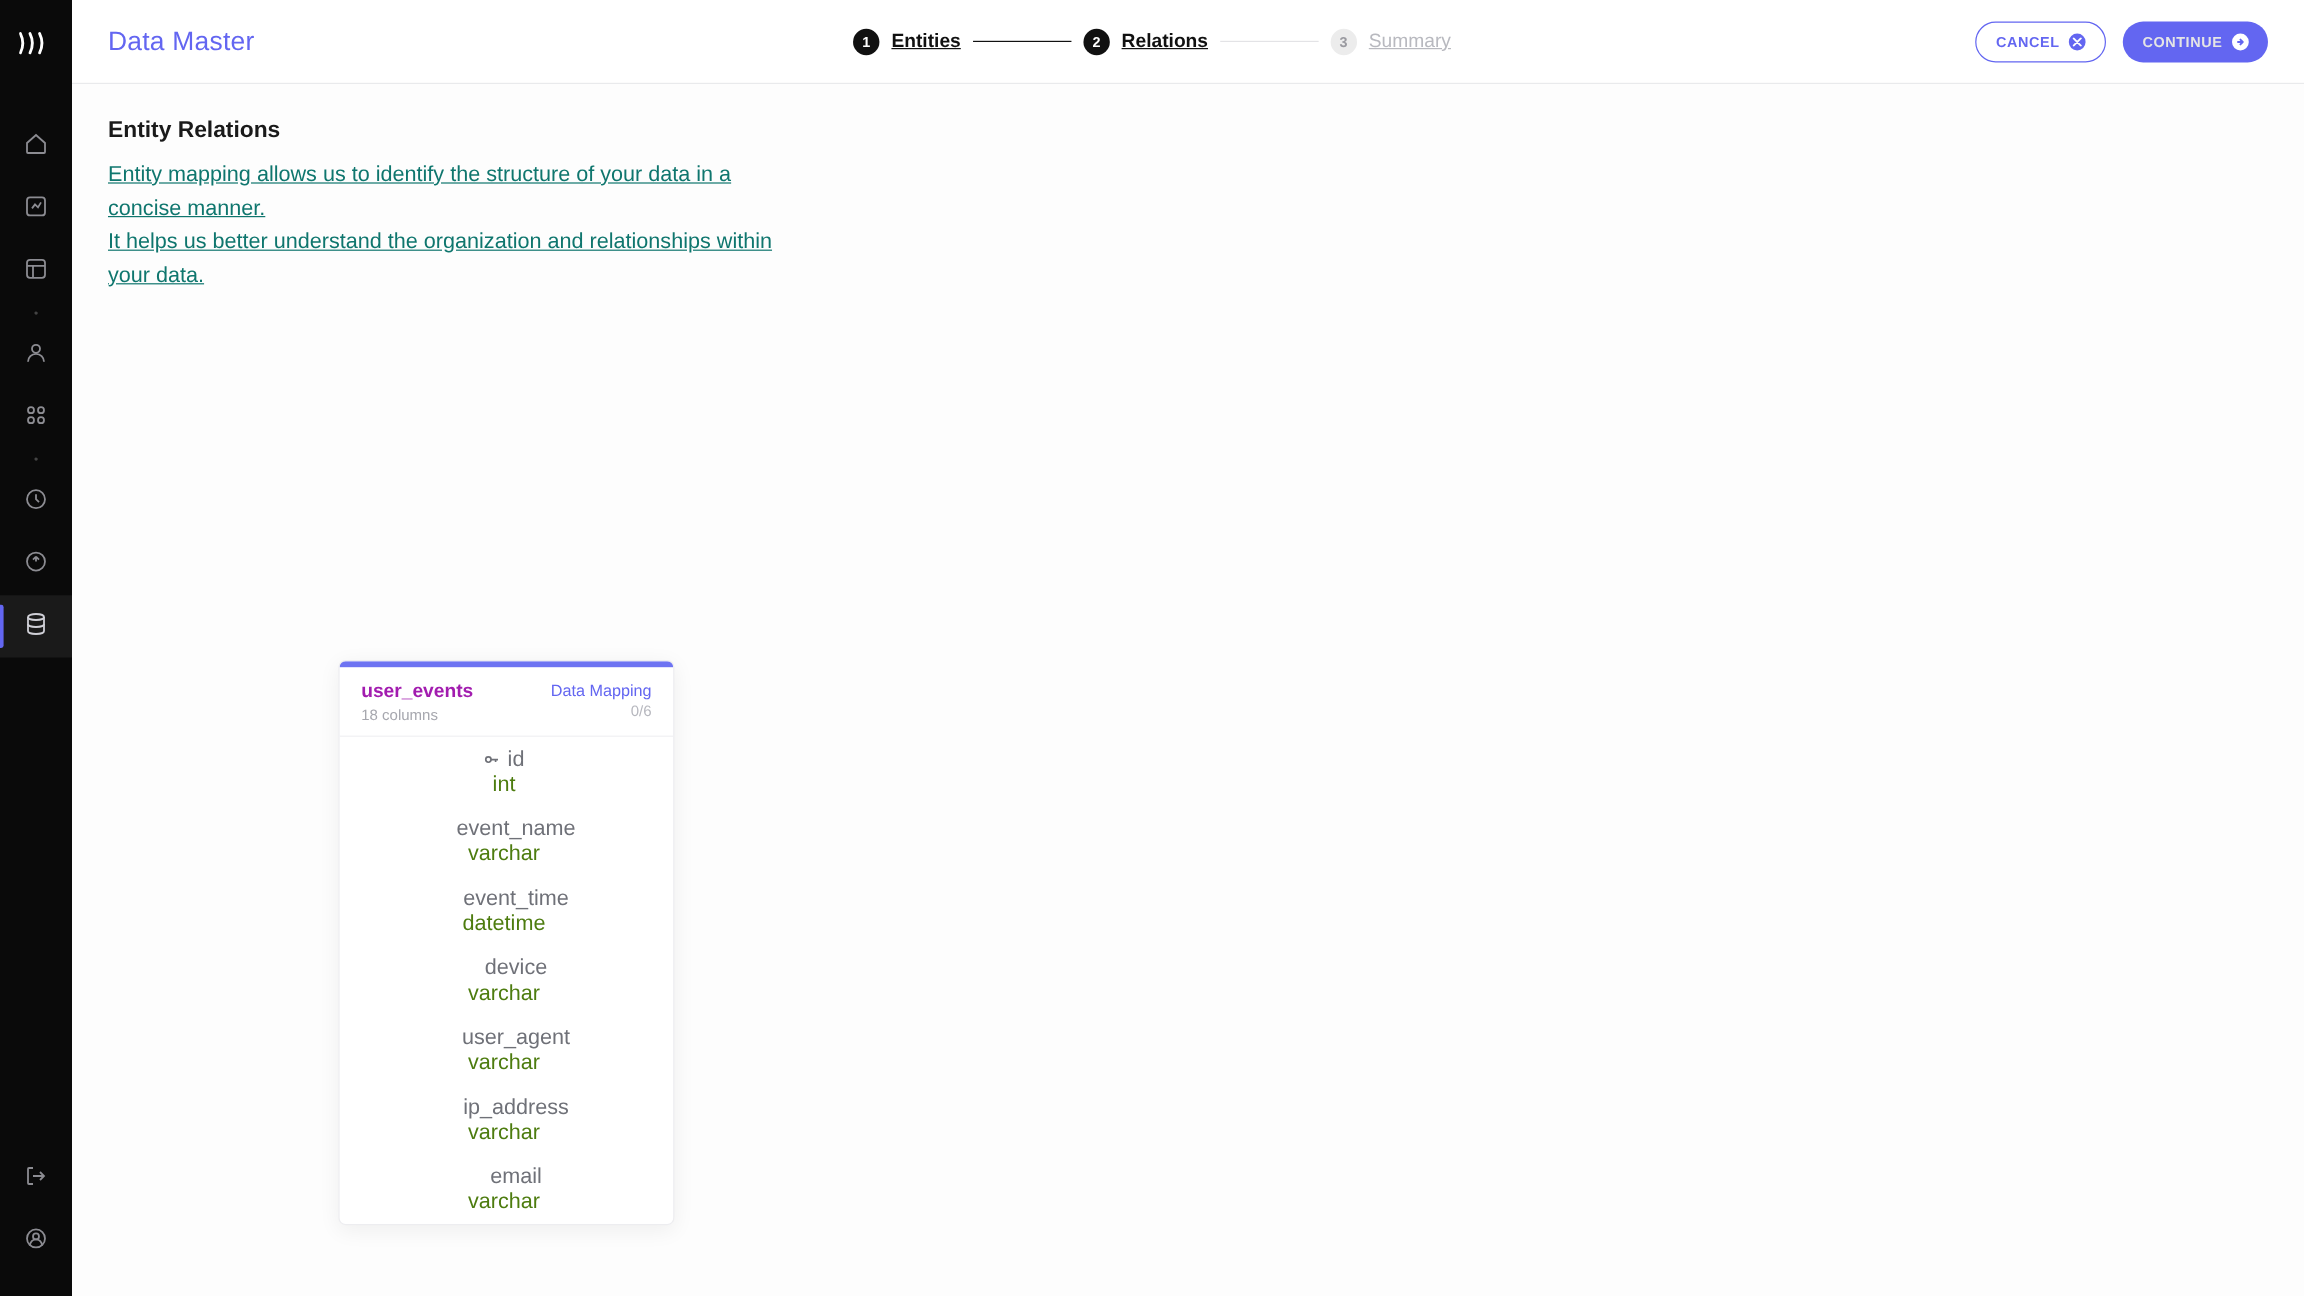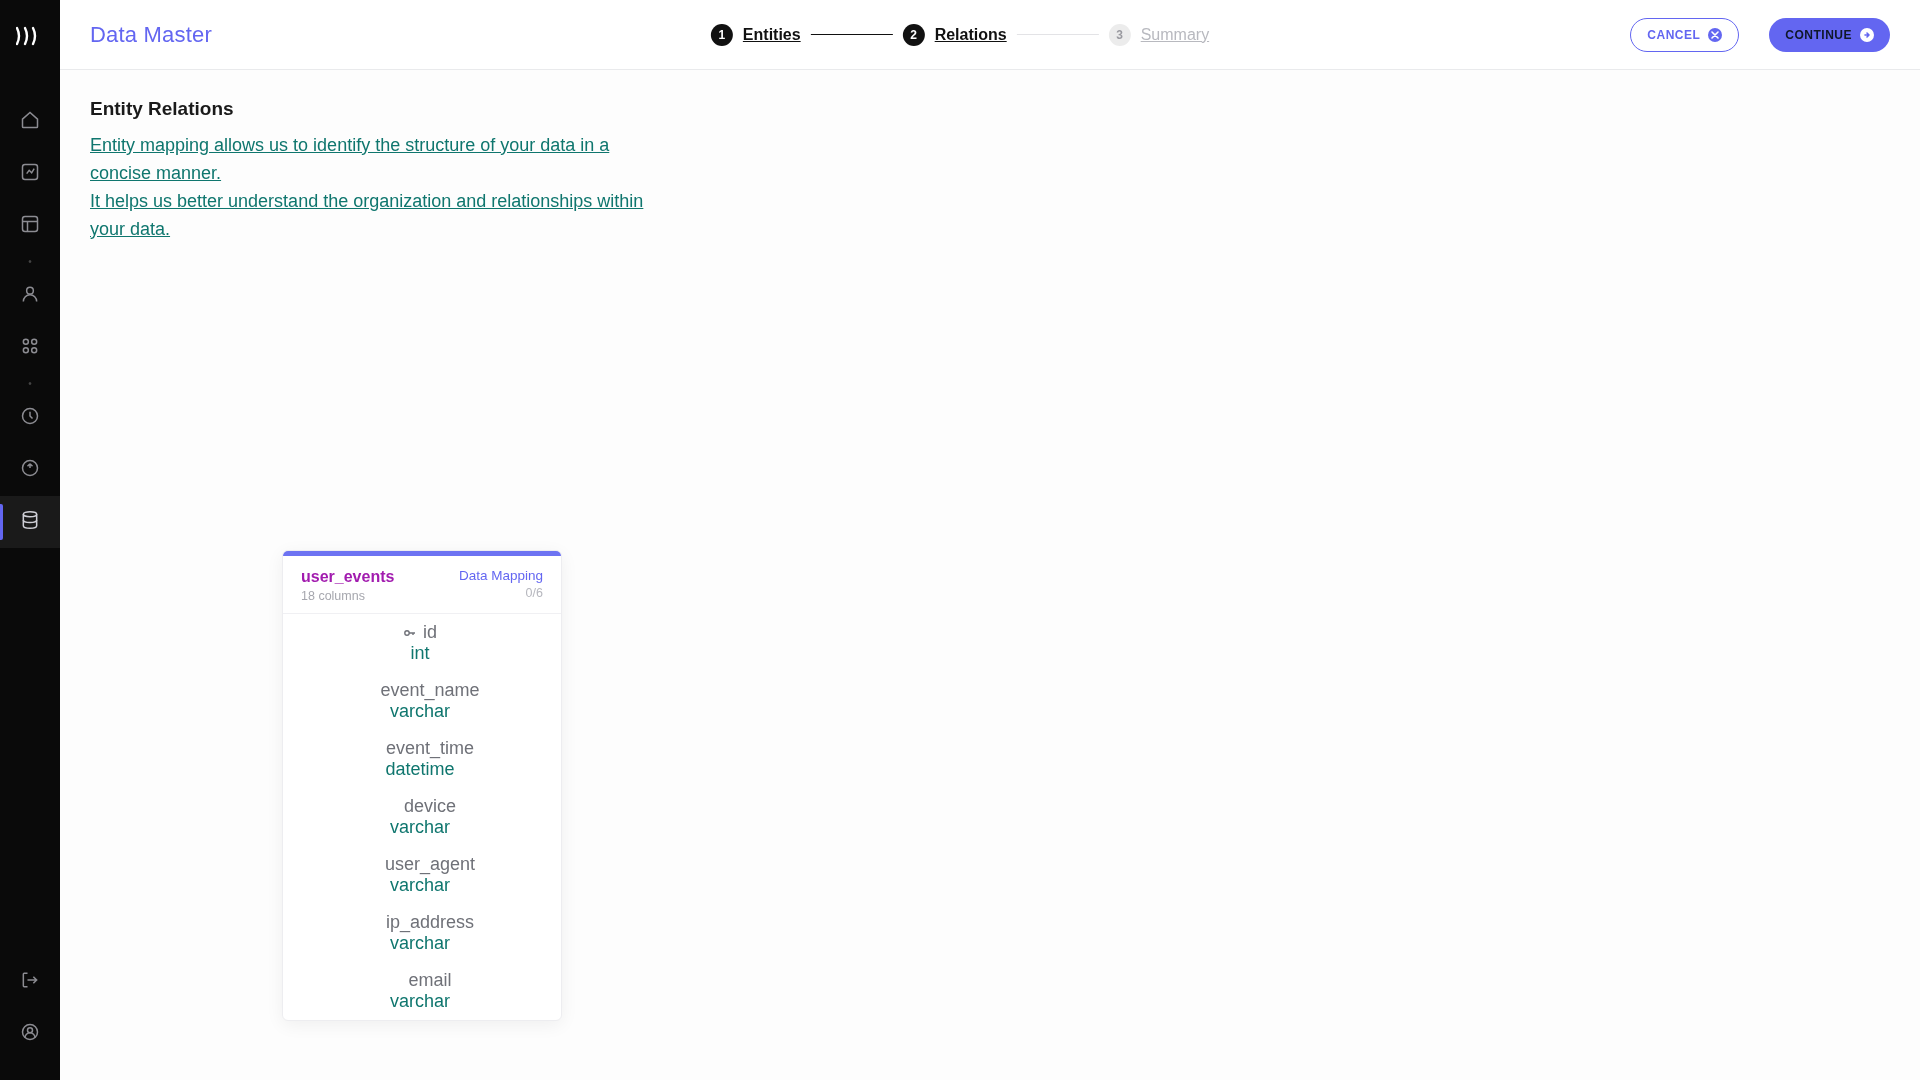--- a/index.html
+++ b/index.html
@@ -136,21 +136,21 @@
     width: 82px;
     height: 1.5px;
     background: #111;
   }
   .step-line.pending {
     background: #e3e3e6;
   }
   .header-actions {
     margin-left: auto;
     display: flex;
-    gap: 30px;
+    gap: 14px;
     align-items: center;
   }
   .btn {
     display: inline-flex;
     align-items: center;
     gap: 8px;
     height: 34px;
     padding: 0 16px;
     border-radius: 17px;
     font-size: 12px;
@@ -159,21 +159,21 @@
     cursor: pointer;
     border: none;
   }
   .btn-outline {
     background: #fff;
     color: #6366f1;
     border: 1.5px solid #6366f1;
   }
   .btn-primary {
     background: #6366f1;
-    color: #0f172a;
+    color: #e5e5e5;
   }
   .btn-icon {
     width: 14px;
     height: 14px;
     border-radius: 50%;
     display: flex;
     align-items: center;
     justify-content: center;
   }
   .btn-outline .btn-icon { background: #6366f1; }
@@ -256,21 +256,21 @@
     align-items: center;
     gap: 6px;
   }
   .key-icon {
     width: 14px;
     display: inline-flex;
     align-items: center;
     justify-content: flex-start;
   }
   .col-name { color: #6f7178; }
-  .col-type { color: #0f766e; text-align: center; }
+  .col-type { color: #4d7c0f; text-align: center; }
 </style>
 </head>
 <body>
 
 <nav class="sidebar">
   <div class="sidebar-logo">
     <svg width="28" height="20" viewBox="0 0 28 20">
       <path d="M1 2 Q5 10 1 18" stroke="#fff" stroke-width="2.4" fill="none" stroke-linecap="round"></path>
       <path d="M9 2 Q13 10 9 18" stroke="#fff" stroke-width="2.4" fill="none" stroke-linecap="round"></path>
       <path d="M17 2 Q21 10 17 18" stroke="#fff" stroke-width="2.4" fill="none" stroke-linecap="round"></path>

